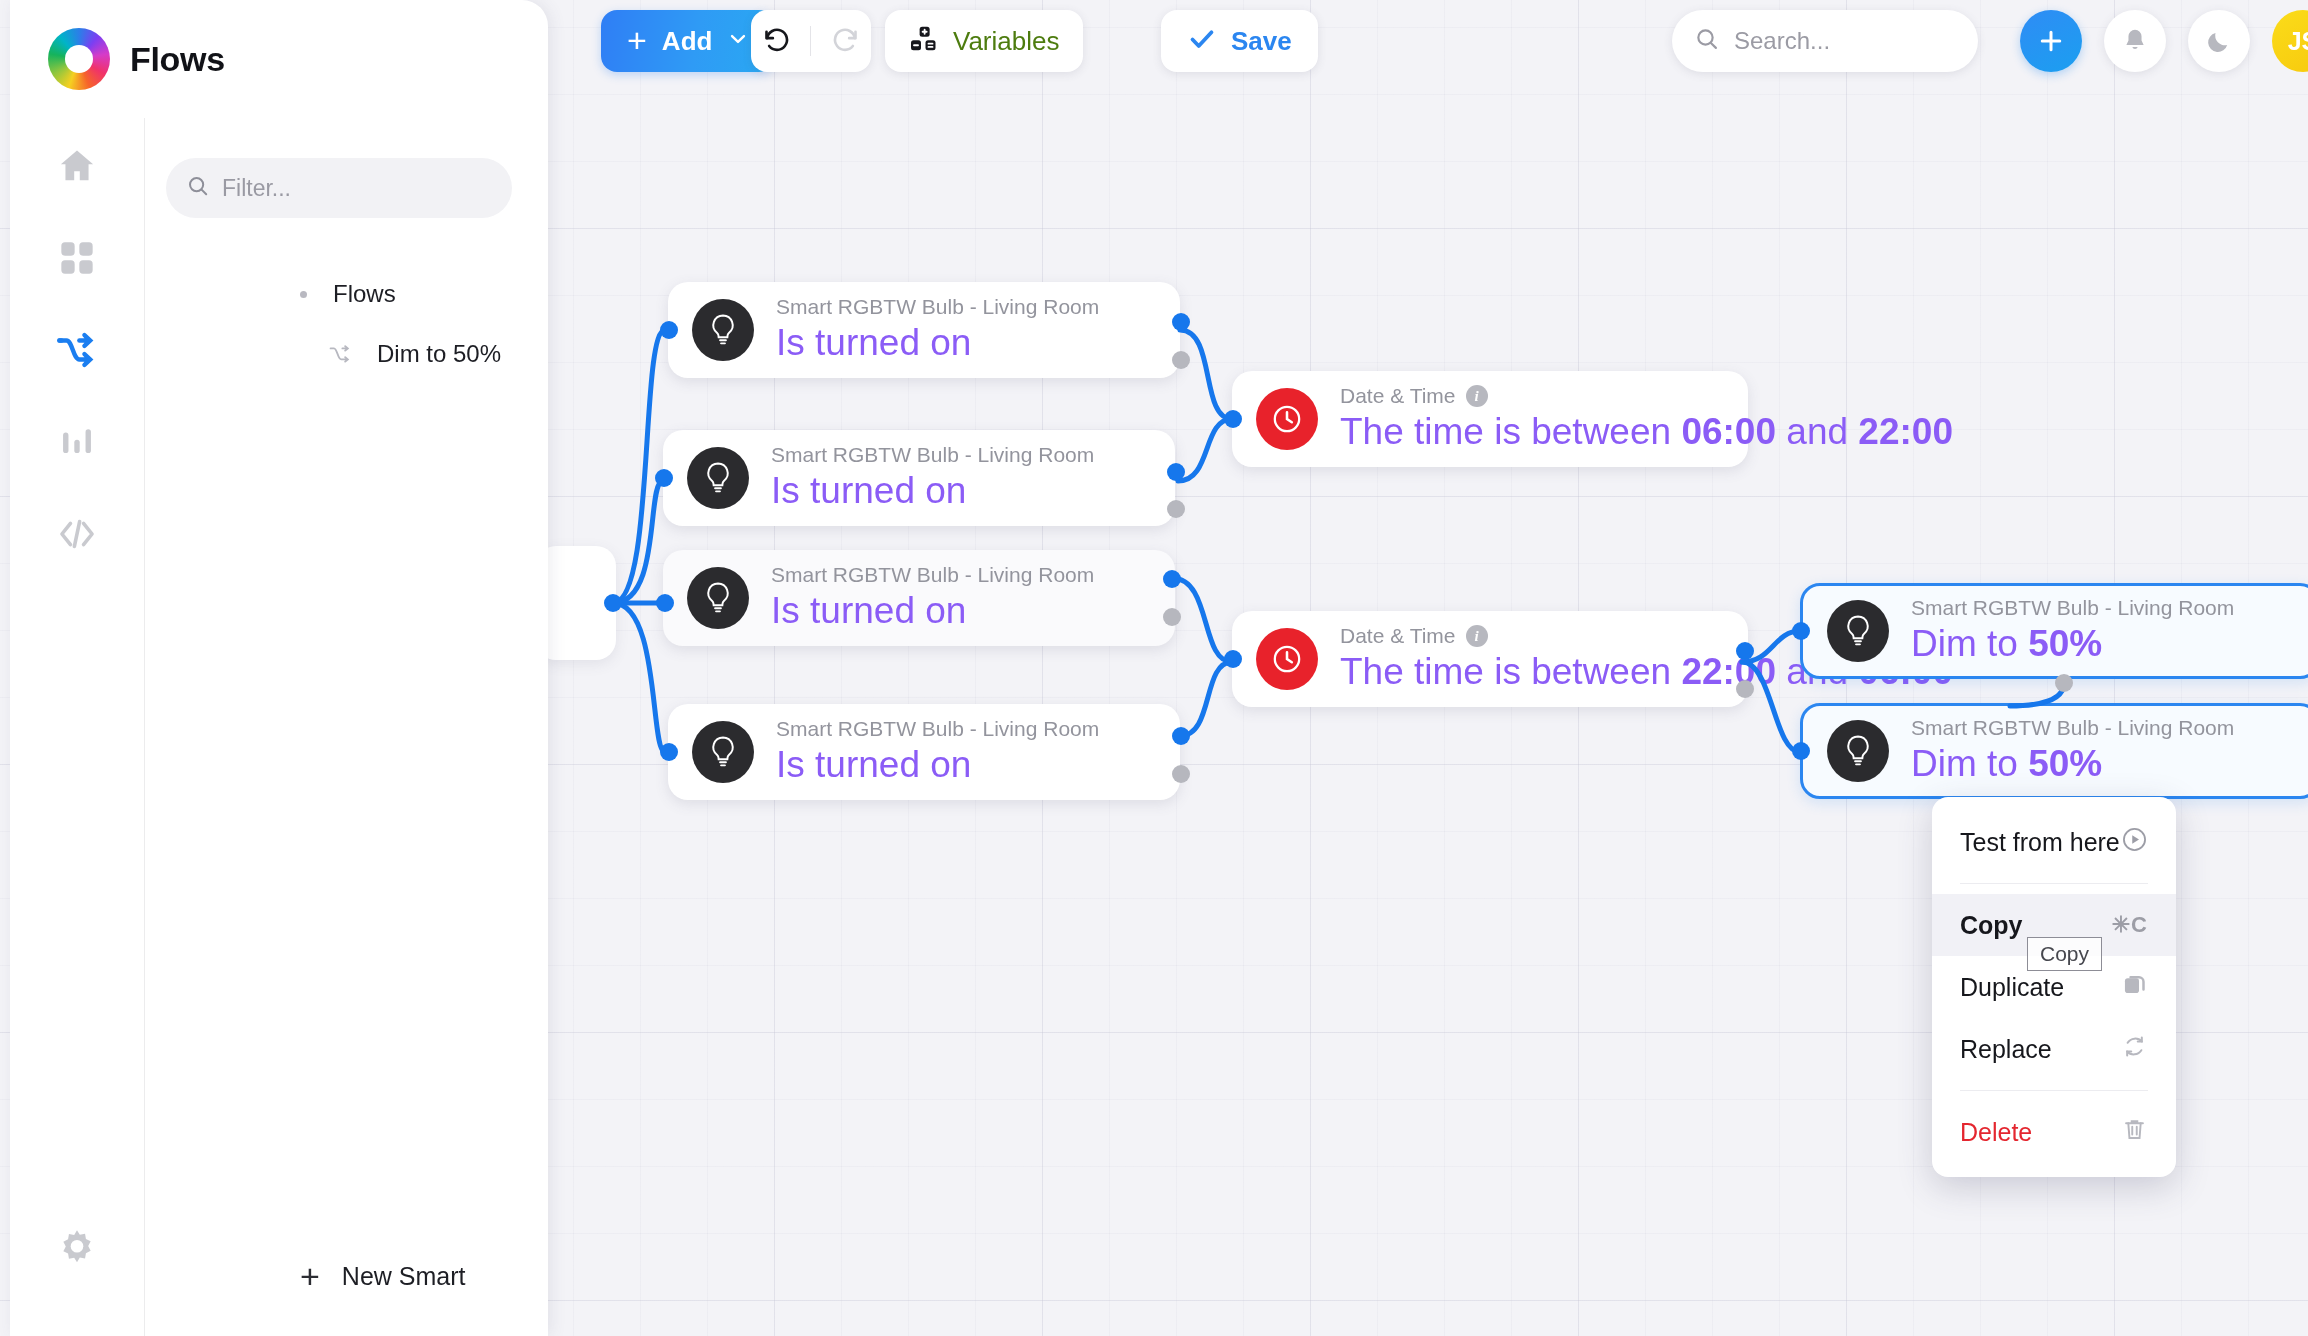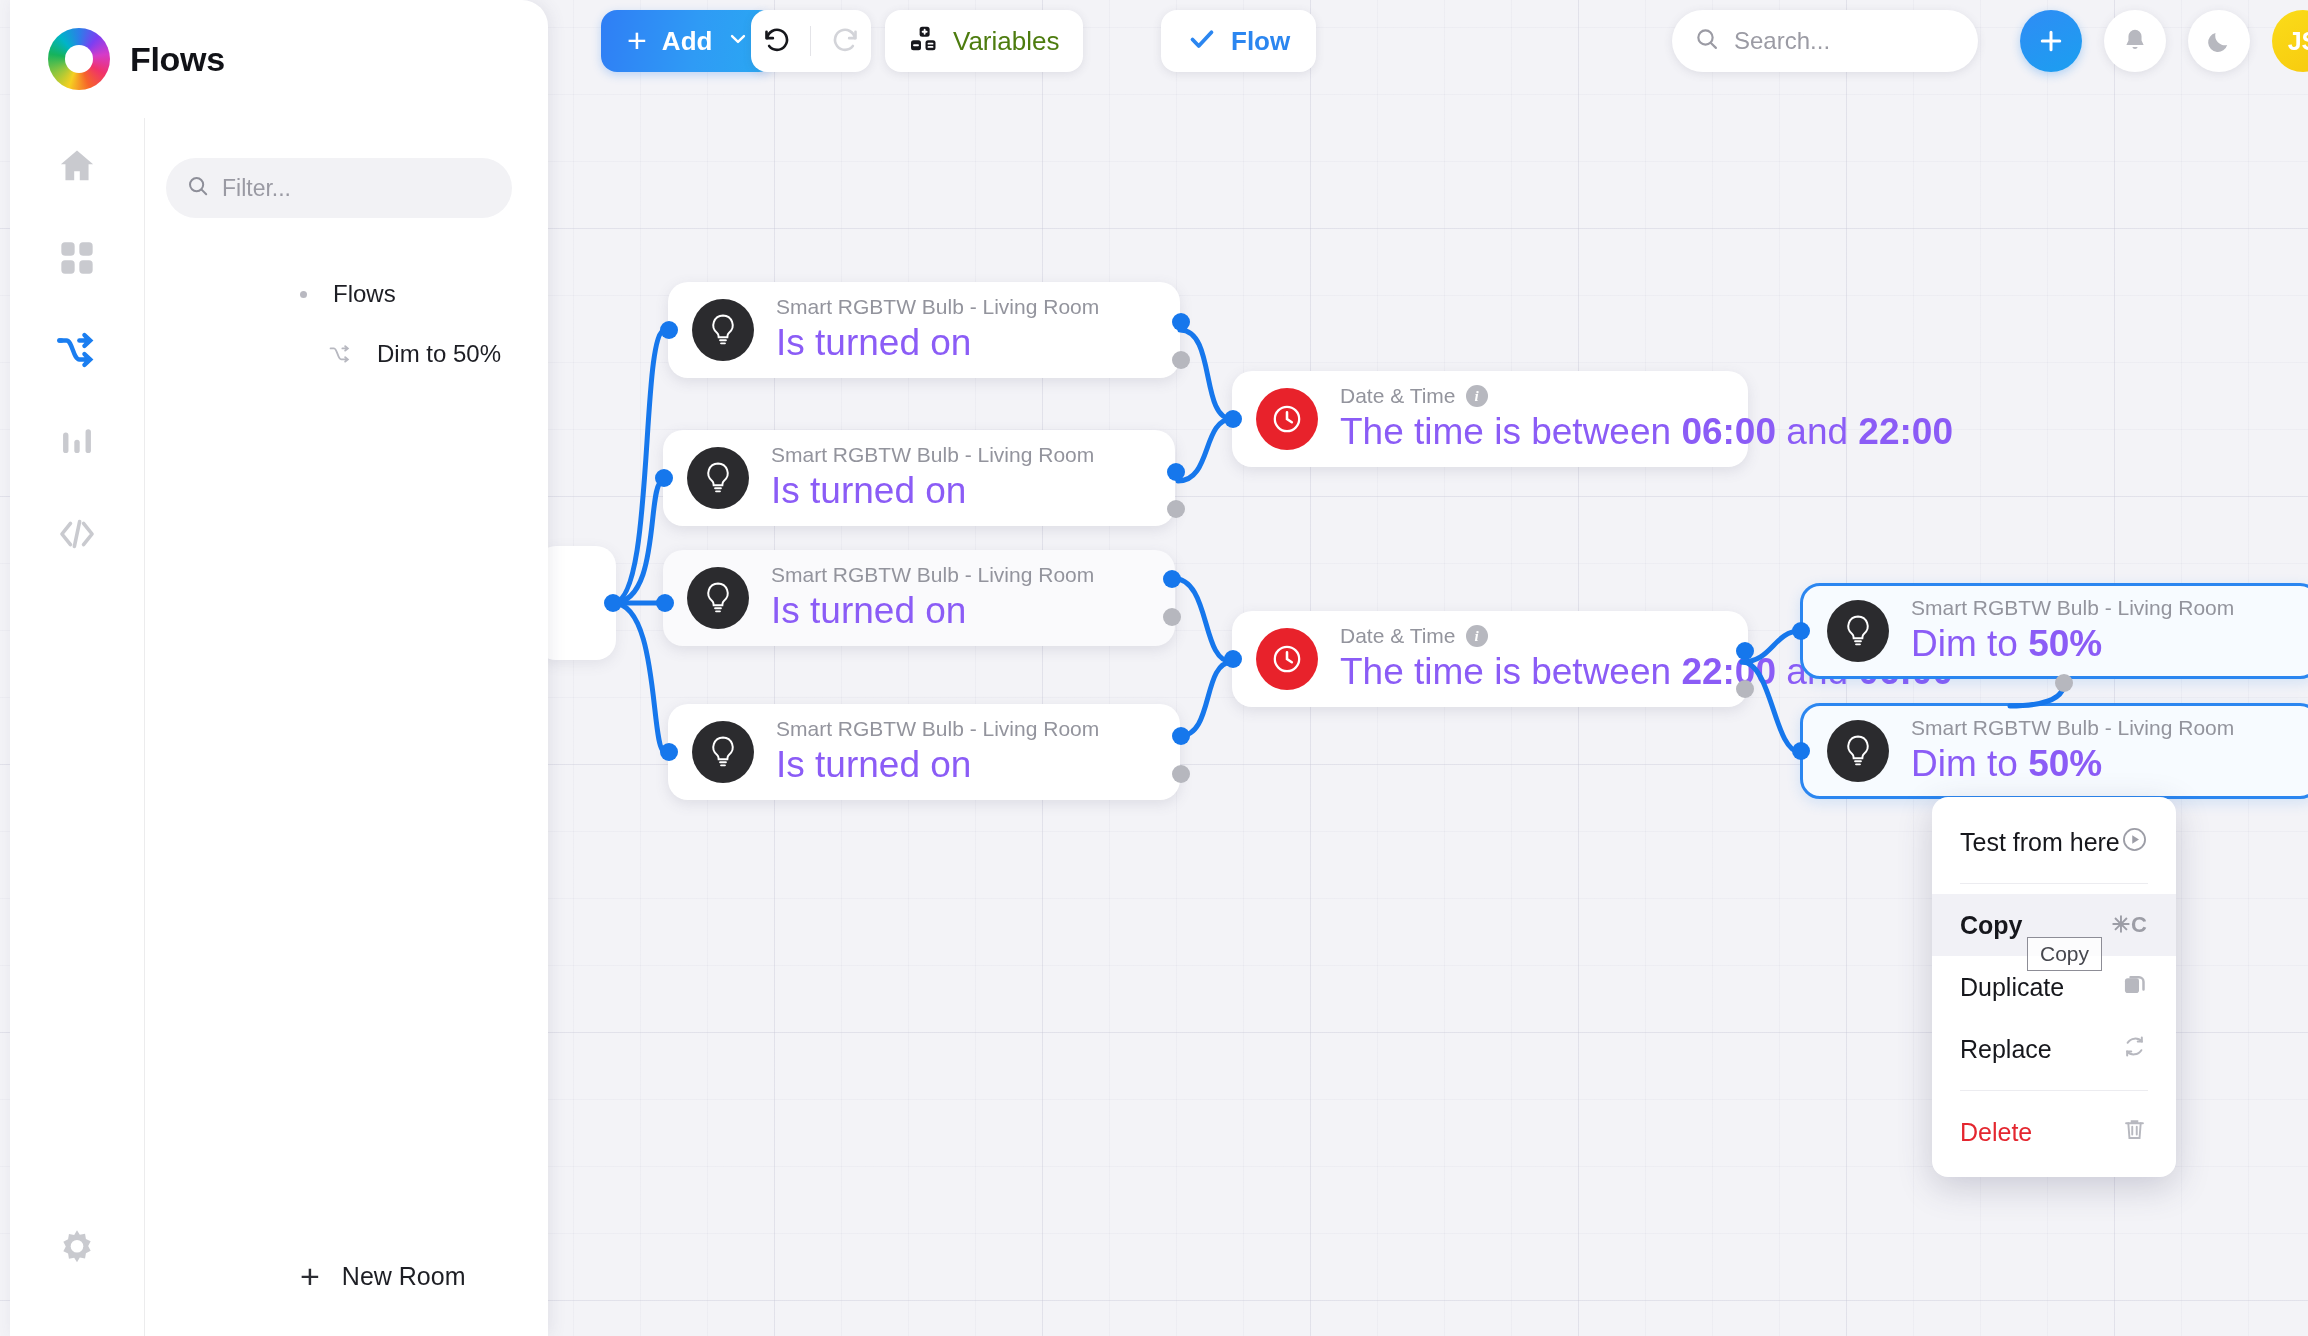--- a/index.html
+++ b/index.html
@@ -504,21 +504,21 @@
               <path d="M14.4 5.4h3.4"></path>
             <path d="M17.2 3.2l2.6 2.2-2.6 2.2"></path>
               <path d="M17.2 14.2l2.6 2.2-2.6 2.2"></path>
           </svg>
         </span>
         <span class="flow-label">Dim to 50%</span>
       </div>
 
       <div class="newflow">
         <span class="plus">+</span>
-        <span class="lbl">New Room</span>
+        <span class="lbl">New Smart</span>
       </div>
     </div>
   </div>
 
   <div class="toolbar">
     <div class="btn-add">
       <span class="glyph-plus">+</span>
       <span class="lbl">Add</span>
       <span>
         <svg width="22" height="22" viewBox="0 0 24 24" fill="none" stroke="#fff" stroke-width="2.6" stroke-linecap="round" stroke-linejoin="round">
@@ -556,21 +556,21 @@
       </span>
       <span class="lbl">Variables</span>
     </div>
 
     <div class="tb-group tb-save">
       <span>
         <svg width="30" height="30" viewBox="0 0 24 24" fill="none" stroke="#2b86f0" stroke-width="3" stroke-linecap="round" stroke-linejoin="round">
             <path d="M4.4 12.4l5 5.2 10.2-11"></path>
           </svg>
       </span>
-      <span class="lbl">Flow</span>
+      <span class="lbl">Save</span>
     </div>
 
     <div class="searchbox">
       <span>
         <svg width="26" height="26" viewBox="0 0 24 24" fill="none" stroke="#9b9ba4" stroke-width="2" stroke-linecap="round">
             <circle cx="10.6" cy="10.6" r="6.6"></circle>
             <path d="M15.6 15.6l4.6 4.6"></path>
           </svg>
       </span>
       <input type="text" value="" placeholder="Search..." style="">

